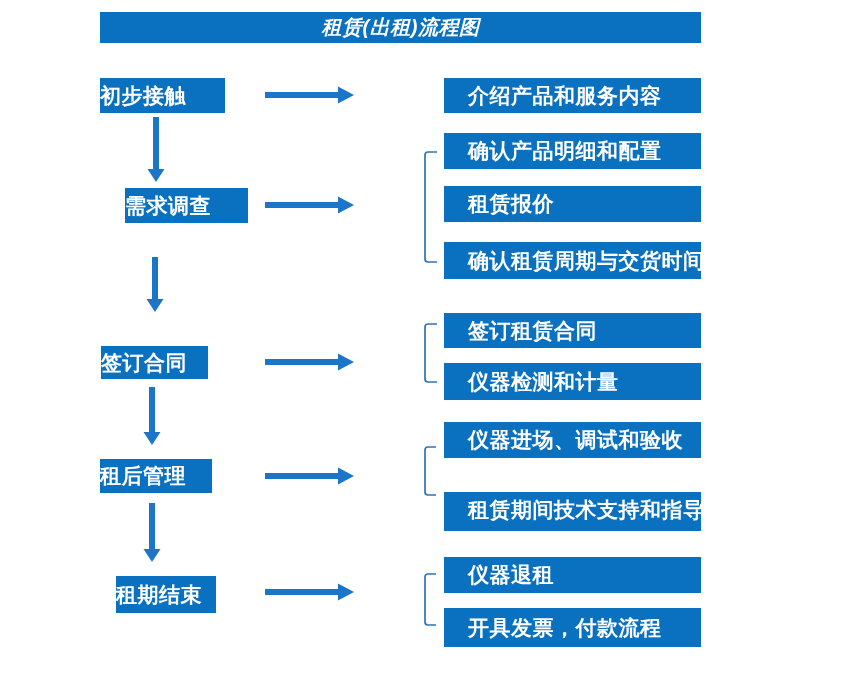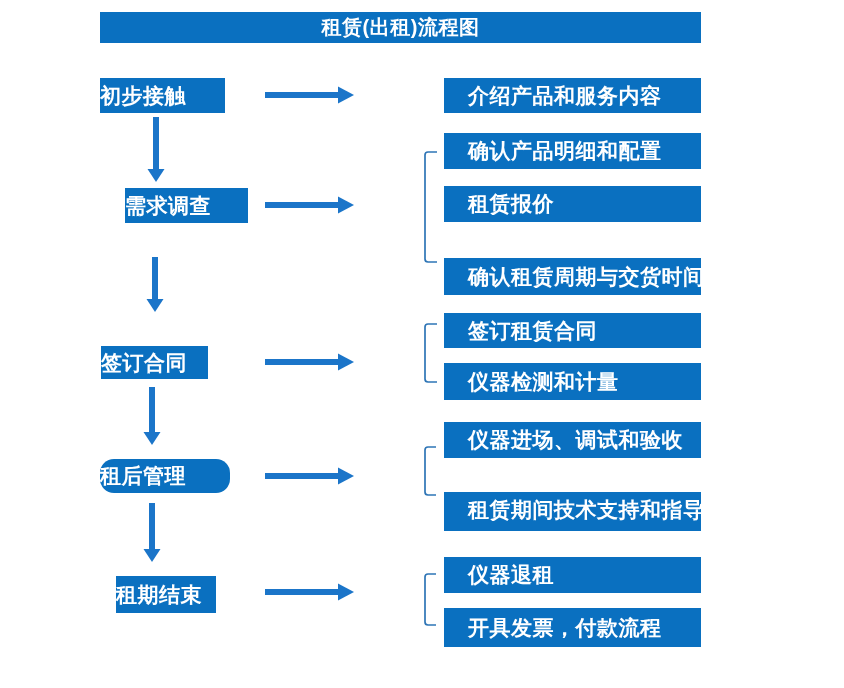--- a/index.html
+++ b/index.html
@@ -31,42 +31,43 @@
   }
   .title-bar {
     left: 100px;
     top: 12px;
     width: 601px;
     height: 31px;
     line-height: 31px;
     text-align: center;
     font-size: 20px;
     letter-spacing: 0.5px;
+    font-style: italic;
   }
   .lbox {
     font-size: 21px;
     letter-spacing: 0.5px;
   }
   .lbox1 { left: 100px; top: 78px;  width: 125px; height: 35px; line-height: 35px; }
   .lbox2 { left: 101px; top: 188px; width: 123px; height: 35px; line-height: 35px; margin-left: 24px; }
   .lbox3 { left: 101px; top: 346px; width: 107px; height: 33px; line-height: 33px; }
-  .lbox4 { left: 100px; top: 459px; width: 130px; height: 34px; line-height: 34px; border-radius: 14px; }
+  .lbox4 { left: 100px; top: 459px; width: 112px; height: 34px; line-height: 34px; }
   .lbox5 { left: 116px; top: 576px; width: 100px; height: 37px; line-height: 37px; }
   .rbox {
     left: 444px;
     width: 257px;
     text-align: left;
     padding-left: 24px;
     font-size: 21px;
     letter-spacing: 0.5px;
   }
   .rbox1  { top: 78px;  height: 35px; line-height: 35px; }
   .rbox2  { top: 133px; height: 36px; line-height: 36px; }
   .rbox3  { top: 186px; height: 36px; line-height: 36px; }
-  .rbox4  { top: 258px; height: 37px; line-height: 37px; }
+  .rbox4  { top: 242px; height: 37px; line-height: 37px; }
   .rbox5  { top: 313px; height: 35px; line-height: 35px; }
   .rbox6  { top: 363px; height: 37px; line-height: 37px; }
   .rbox7  { top: 422px; height: 36px; line-height: 36px; }
   .rbox8  { top: 492px; height: 39px; line-height: 36px; }
   .rbox9  { top: 557px; height: 36px; line-height: 36px; }
   .rbox10 { top: 608px; height: 39px; line-height: 39px; }
   .arrow-stroke { stroke: #1b75c9; stroke-width: 6; }
   .arrow-fill   { fill: #1b75c9; }
   .bracket {
     fill: none;

